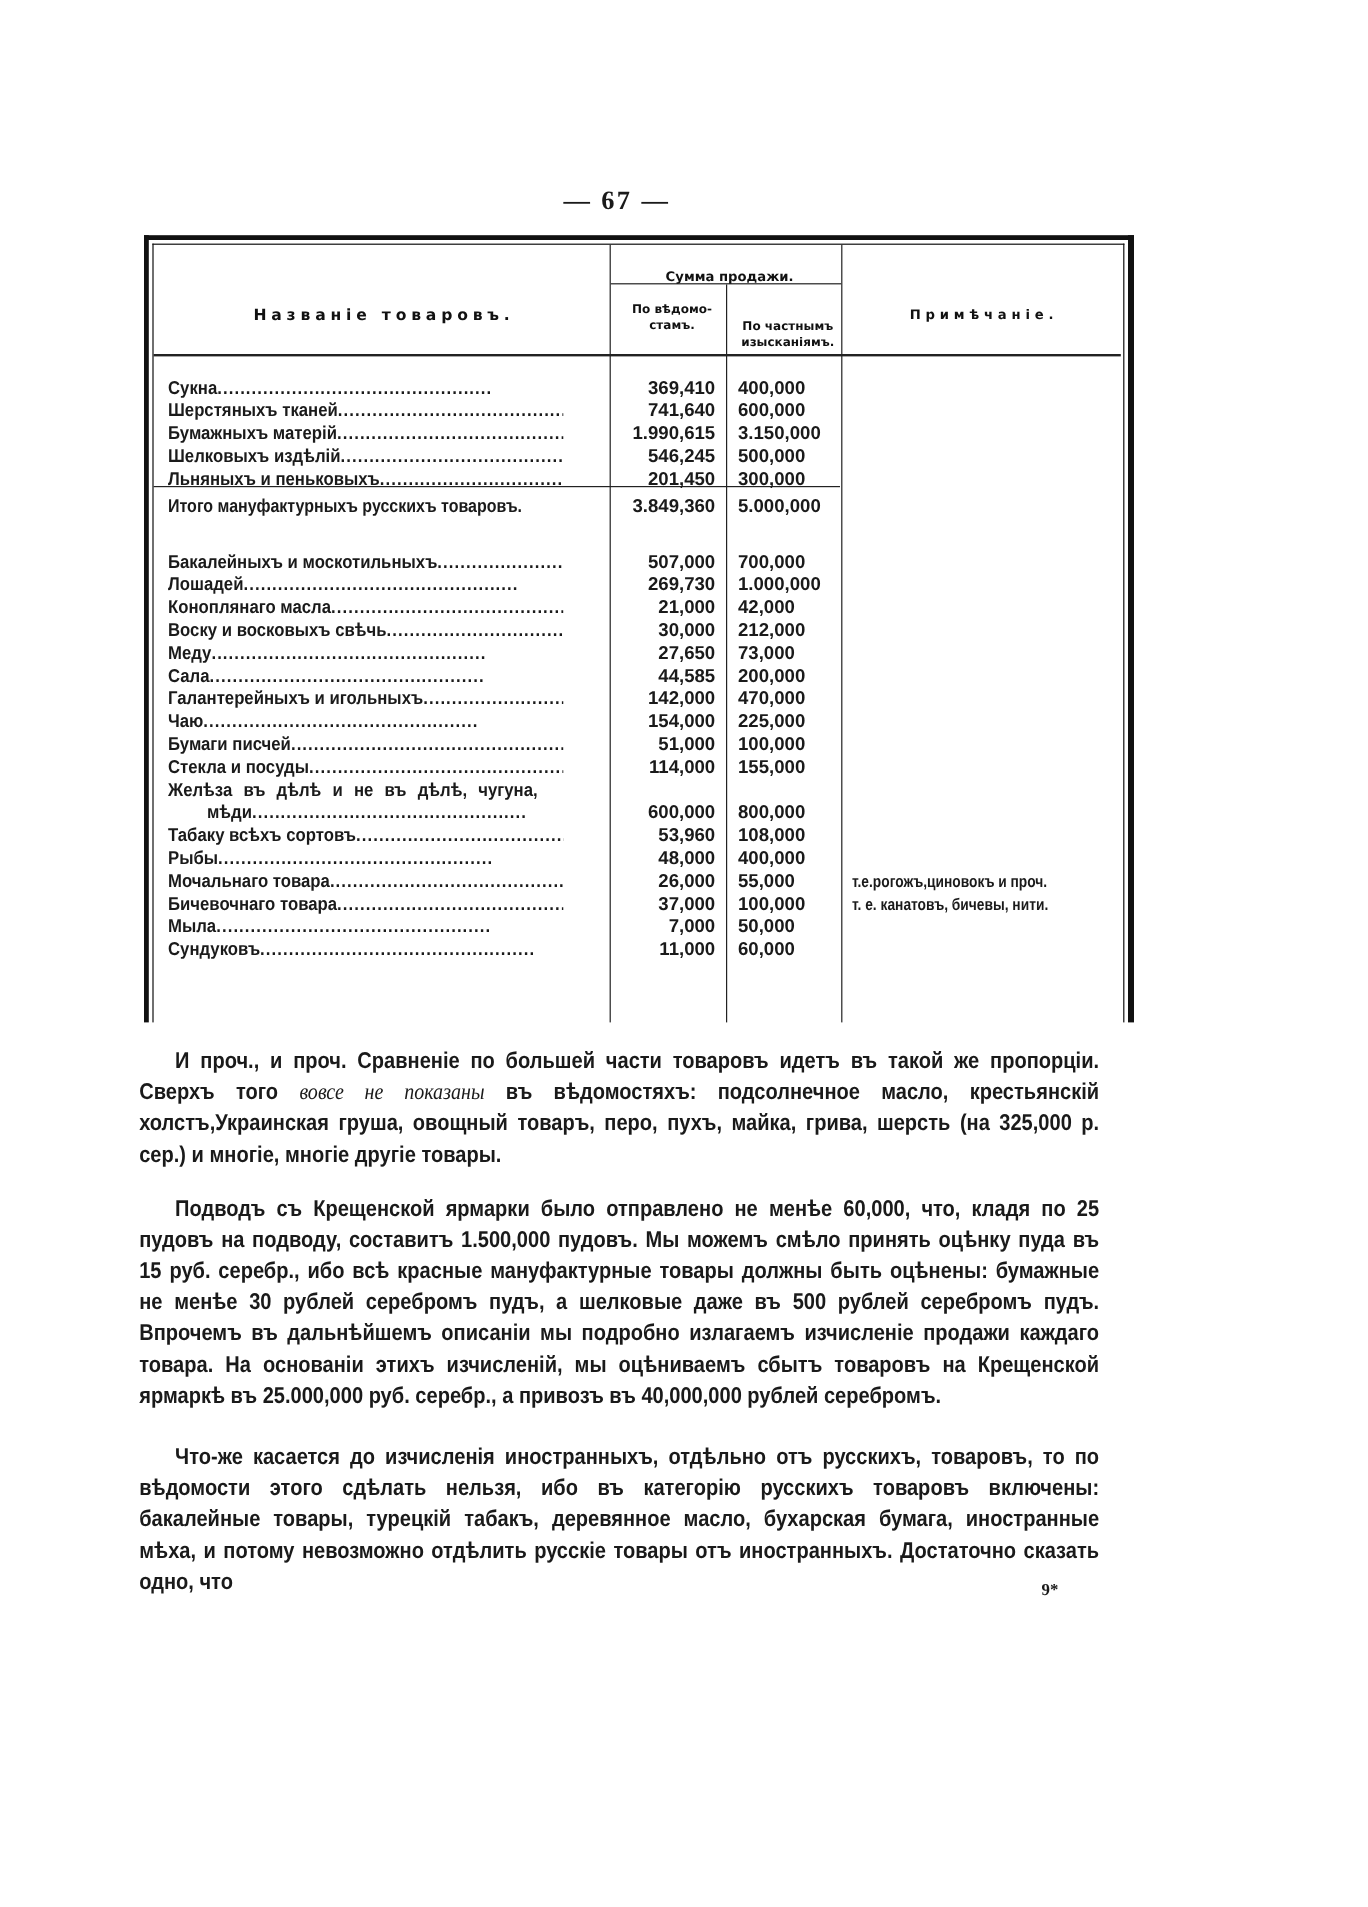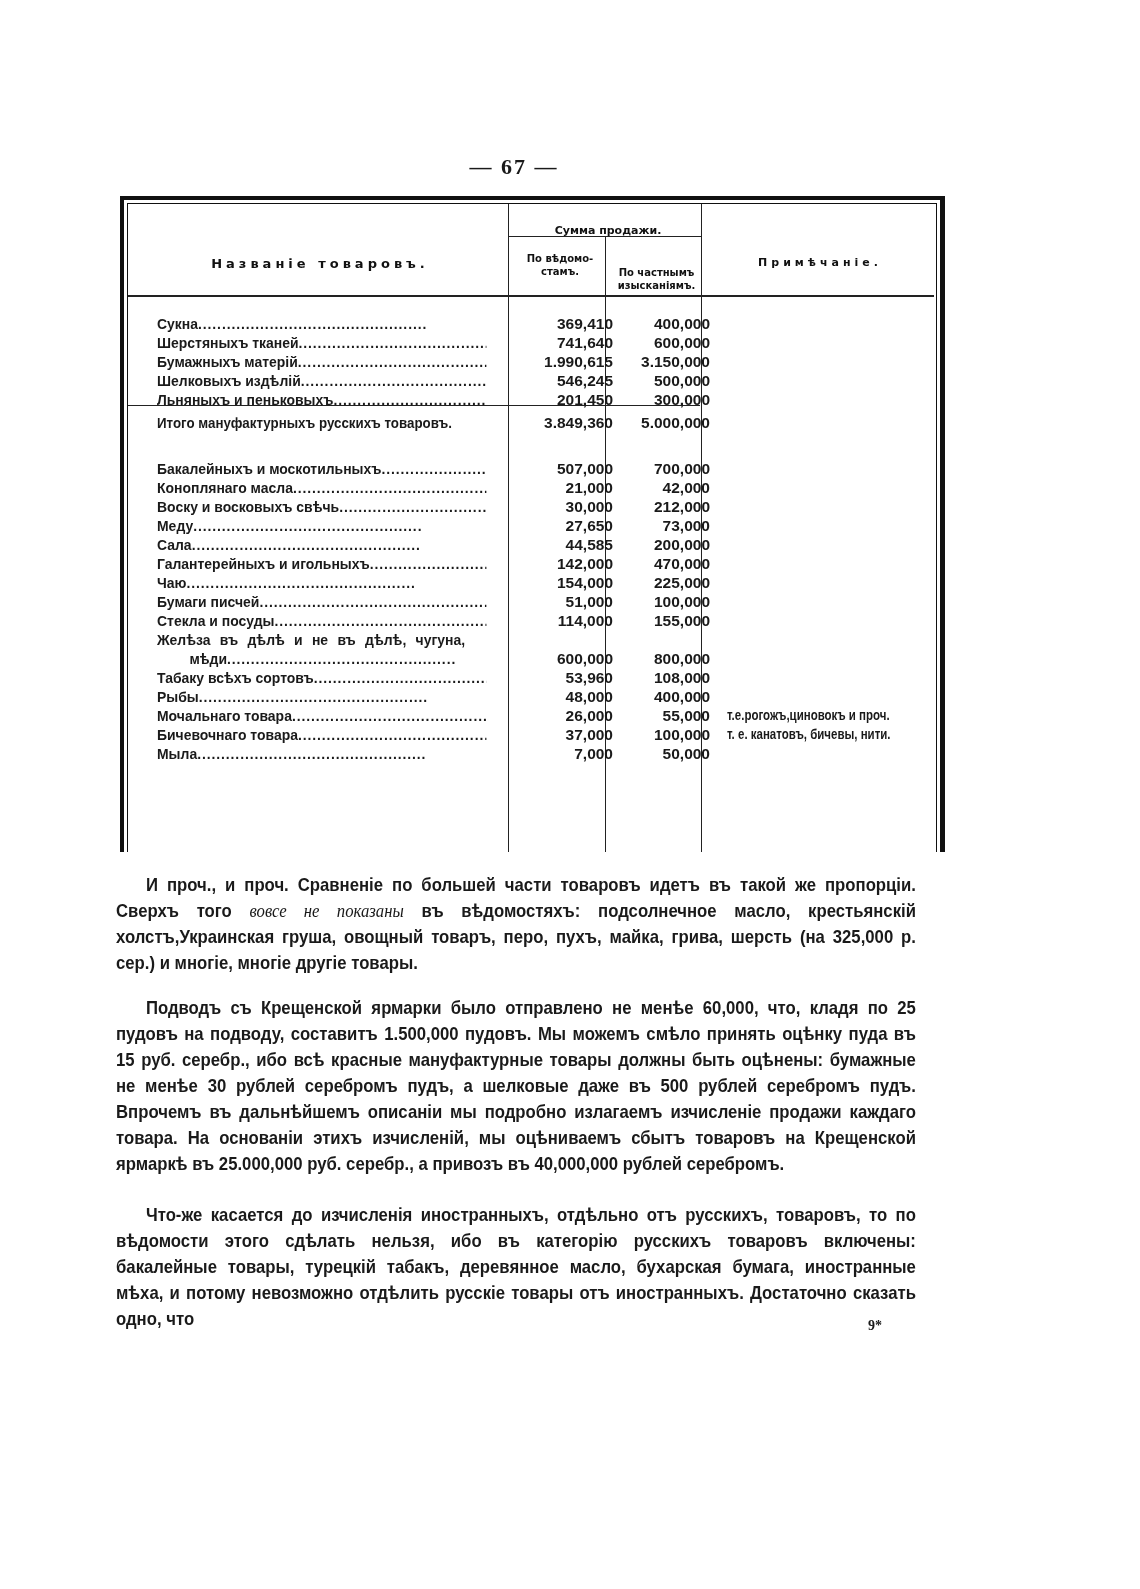--- a/index.html
+++ b/index.html
@@ -19,26 +19,26 @@
 
   .hdr { position:absolute; font-family:"DejaVu Sans", sans-serif; font-weight:bold; color:#111; text-align:center;margin-top:16px; }
   .hdr-name { left:8px; width:376px; top:40px; font-size:13px; letter-spacing:4px; }
   .hdr-sum { left:388px; width:192px; top:8px; font-size:11px; }
   .hdr-sub1 { left:388px; width:96px; top:36px; font-size:10px; line-height:13px; }
   .hdr-sub2 { left:485px; width:95px; top:50px; font-size:10px; line-height:13px; }
   .hdr-note { left:580px; width:232px; top:40px; font-size:11px; letter-spacing:4px; }
 
   .rows { position:absolute; left:16px; top:114px; width:800px; }
   .row { position:relative; height:19px; font-size:15.5px; font-weight:bold; line-height:19px;
-         font-family:"Liberation Sans","DejaVu Sans",sans-serif; font-stretch:condensed;margin-left:17px; }
+         font-family:"Liberation Sans","DejaVu Sans",sans-serif; font-stretch:condensed; }
   .row .name { position:absolute; left:0; width:366px; white-space:nowrap; overflow:hidden;
          transform:scaleX(0.9); transform-origin:left; }
   .row .name .dots { letter-spacing:1px; }
   .row .v1 { position:absolute; left:380px; width:76px; text-align:right; }
-  .row .v2 { position:absolute; left:475px; width:78px; text-align:right; }
+  .row .v2 { position:absolute; left:475px; width:78px; }
   .row .note { position:absolute; left:570px; white-space:nowrap; font-size:14px; transform:scaleX(0.9); transform-origin:left; }
   .row.gap { height:14px; }
   .row.total .name { transform:scaleX(0.86); width:410px; }
   .row.indent .name { padding-left:36px; }
   .row.nodots .name { width:420px; }
 
   .para { position:absolute; left:116px; width:800px; font-size:19px; font-weight:bold; line-height:26px;
           font-family:"Liberation Sans","DejaVu Sans",sans-serif; text-align:justify; }
   .para p { margin:0; text-indent:34px; transform:scaleX(0.88); transform-origin:left; width:909px; }
   .para em { font-style:italic; font-weight:normal; font-family:"Liberation Serif",serif; }
@@ -98,20 +98,25 @@
         <span class="v2">5.000,000</span>
       </div>
     <div class="row gap" style="height:27px"></div>
 
     <div class="row">
         <span class="name"><span>Бакалейныхъ и москотильныхъ</span><span class="dots">................................................</span></span>
         <span class="v1">507,000</span>
         <span class="v2">700,000</span>
       </div>
     <div class="row">
+        <span class="name"><span>Лошадей</span><span class="dots">................................................</span></span>
+        <span class="v1">269,730</span>
+        <span class="v2">1.000,000</span>
+      </div>
+    <div class="row">
         <span class="name"><span>Коноплянаго масла</span><span class="dots">................................................</span></span>
         <span class="v1">21,000</span>
         <span class="v2">42,000</span>
       </div>
     <div class="row">
         <span class="name"><span>Воску и восковыхъ свѣчь</span><span class="dots">................................................</span></span>
         <span class="v1">30,000</span>
         <span class="v2">212,000</span>
       </div>
     <div class="row">
@@ -172,20 +177,25 @@
         <span class="name"><span>Бичевочнаго товара</span><span class="dots">................................................</span></span>
         <span class="v1">37,000</span>
         <span class="v2">100,000</span>
         <span class="note" style="transform:scaleX(0.82)">т. е. канатовъ, бичевы, нити.</span>
       </div>
     <div class="row">
         <span class="name"><span>Мыла</span><span class="dots">................................................</span></span>
         <span class="v1">7,000</span>
         <span class="v2">50,000</span>
       </div>
+    <div class="row">
+        <span class="name"><span>Сундуковъ</span><span class="dots">................................................</span></span>
+        <span class="v1">11,000</span>
+        <span class="v2">60,000</span>
+      </div>
   </div>
 </div>
 
 <div class="para" style="top:872px">
   <p><span>И проч., и проч. Сравненіе по большей части товаровъ идетъ въ такой же пропорціи. Сверхъ того </span><em>вовсе не показаны</em><span> въ вѣдомостяхъ: подсолнечное масло, крестьянскій холстъ,Украинская груша, овощный товаръ, перо, пухъ, майка, грива, шерсть (на 325,000 р. сер.) и многіе, многіе другіе товары.</span></p>
 </div>
 
 <div class="para" style="top:995px">
   <p>Подводъ съ Крещенской ярмарки было отправлено не менѣе 60,000, что, кладя по 25 пудовъ на подводу, составитъ 1.500,000 пудовъ. Мы можемъ смѣло принять оцѣнку пуда въ 15 руб. серебр., ибо всѣ красные мануфактурные товары должны быть оцѣнены: бумажные не менѣе 30 рублей серебромъ пудъ, а шелковые даже въ 500 рублей серебромъ пудъ. Впрочемъ въ дальнѣйшемъ описаніи мы подробно излагаемъ изчисленіе продажи каждаго товара. На основаніи этихъ изчисленій, мы оцѣниваемъ сбытъ товаровъ на Крещенской ярмаркѣ въ 25.000,000 руб. серебр., а привозъ въ 40,000,000 рублей серебромъ.</p>
 </div>

